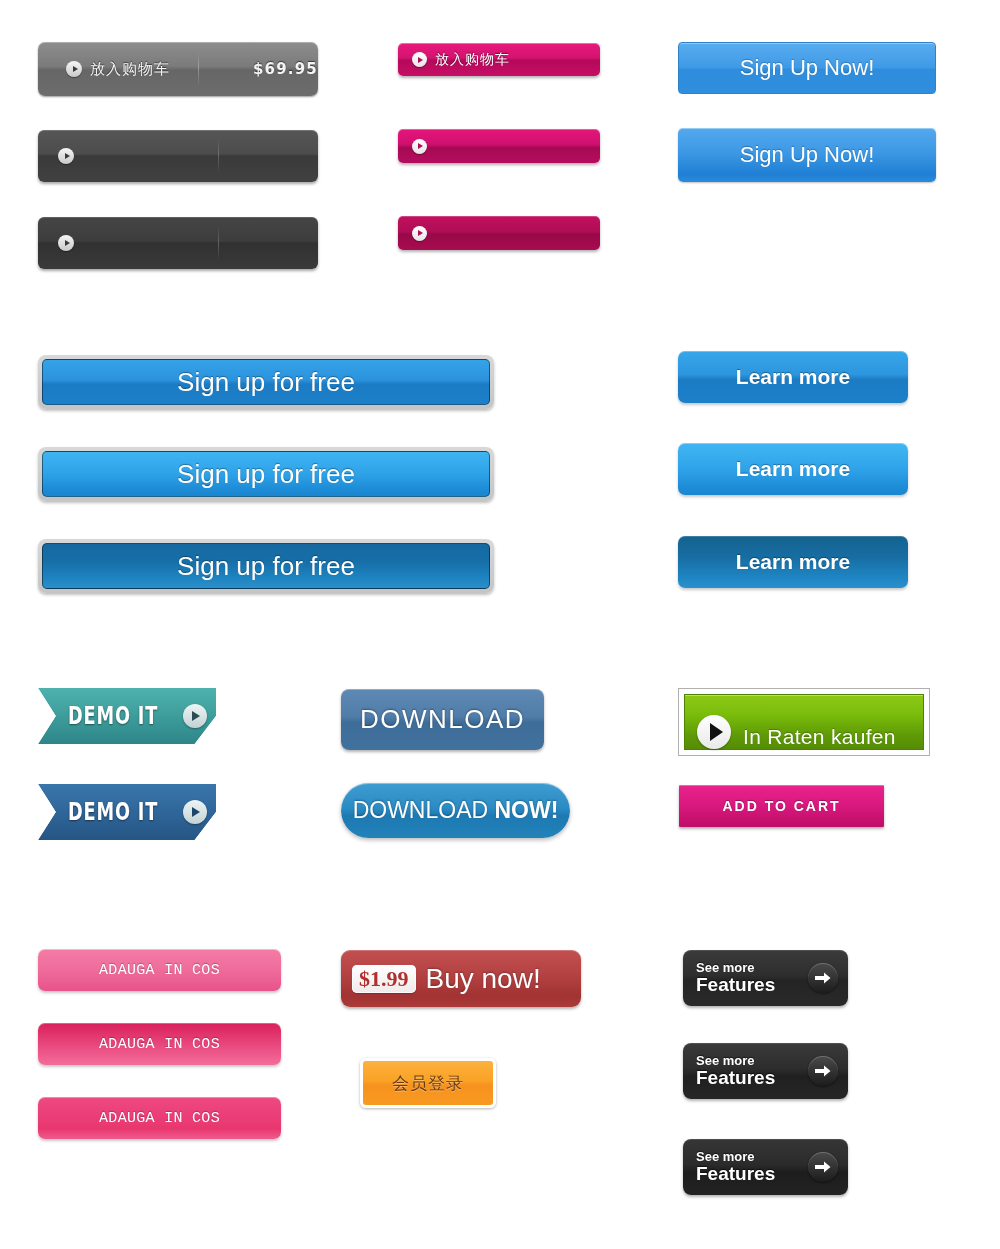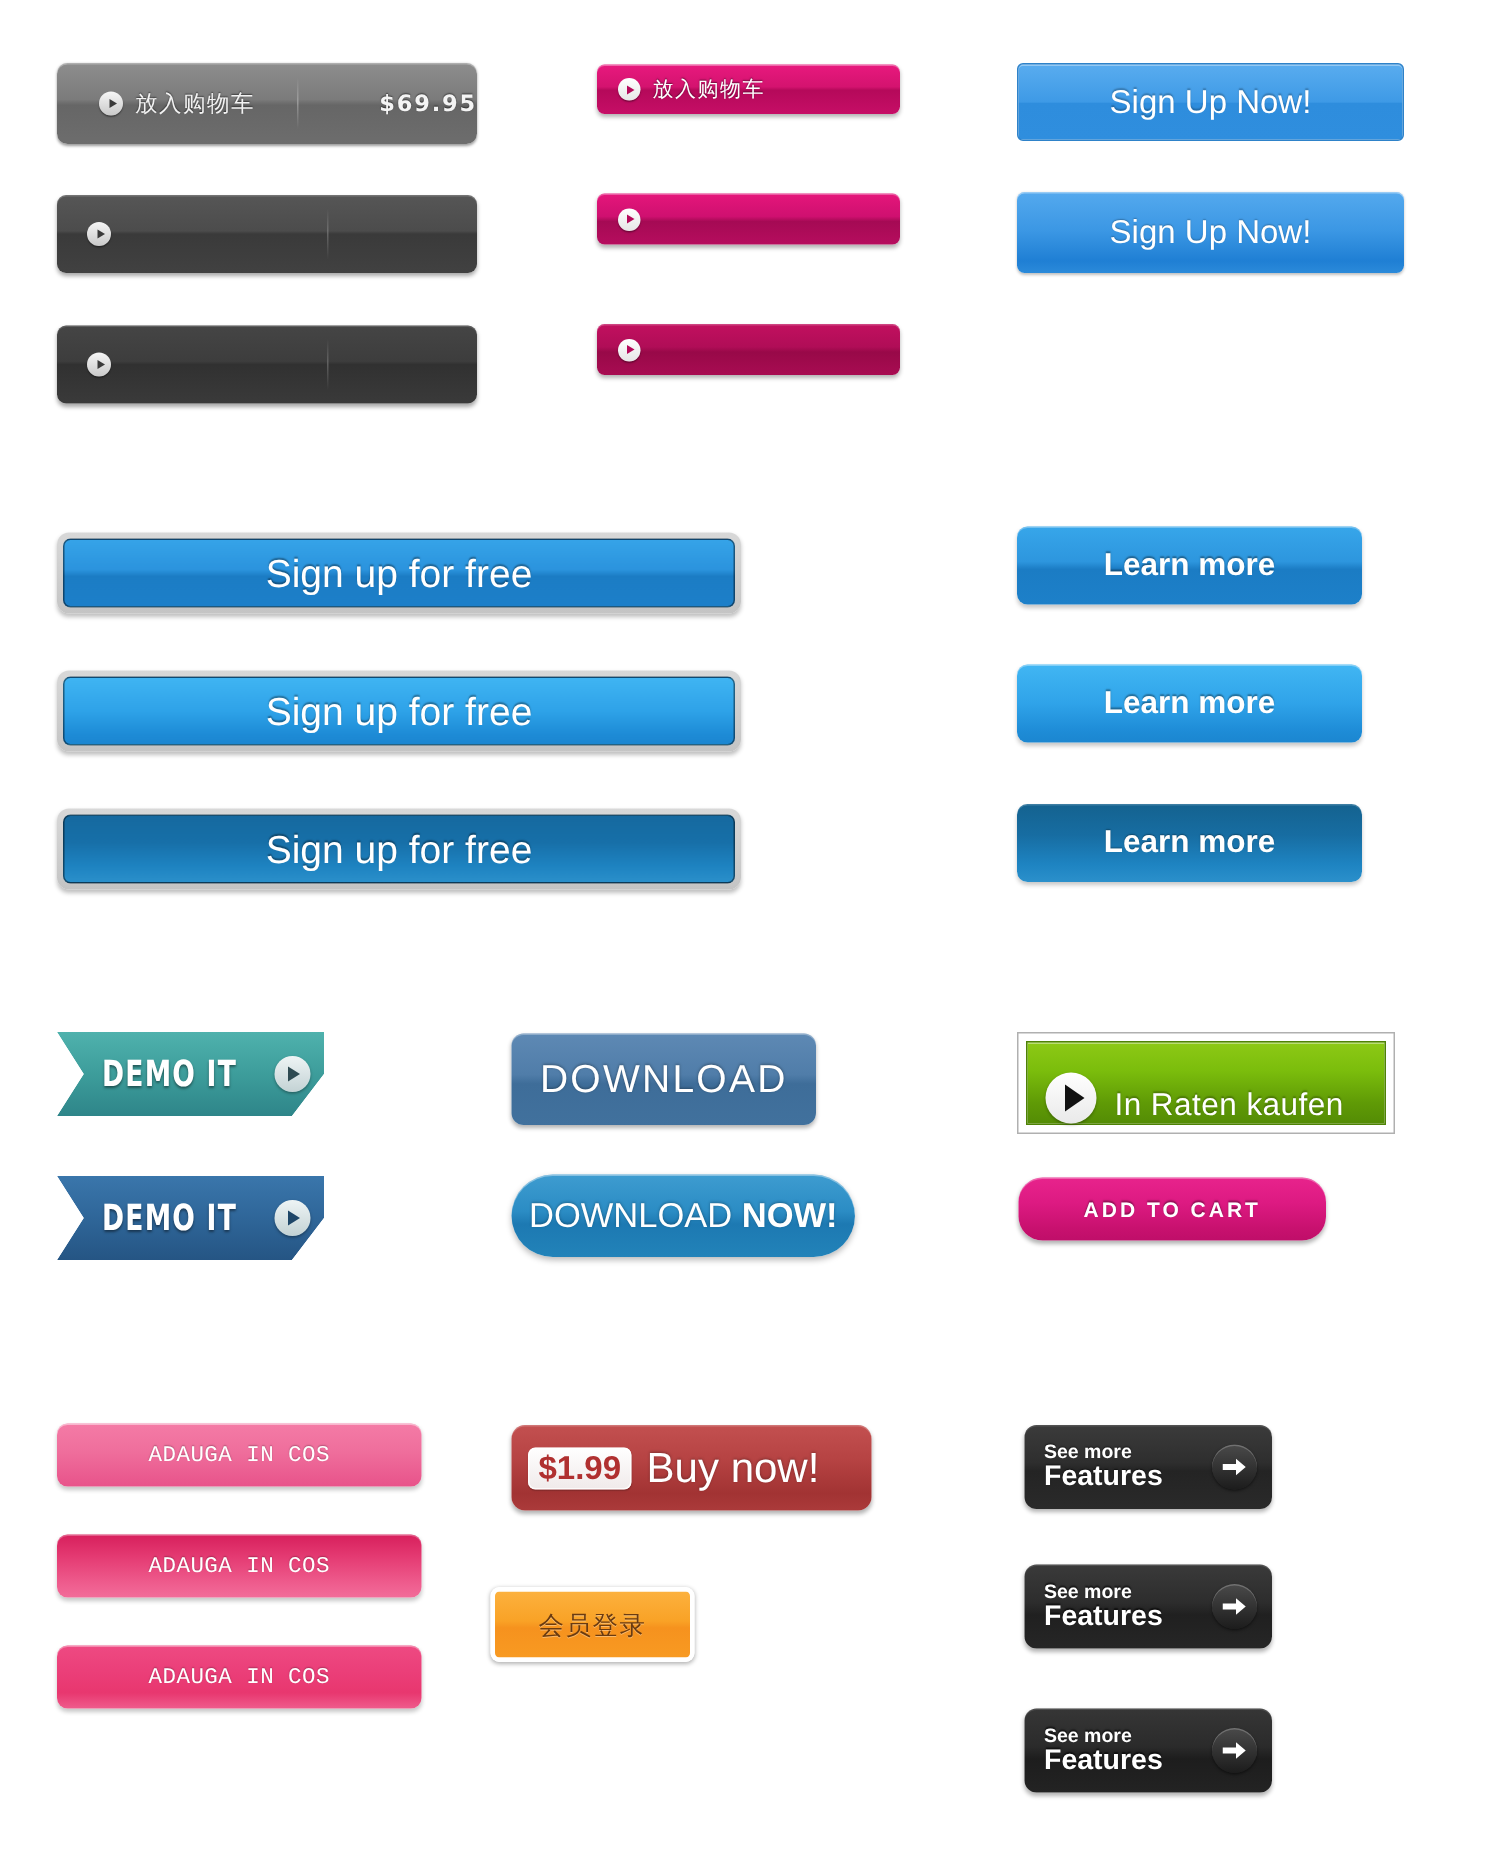--- a/index.html
+++ b/index.html
@@ -161,21 +161,21 @@
     background:linear-gradient(to bottom,#8dc915 0%,#7bbd0c 35%,#5f9a06 75%,#548c05 100%);
     border:1px solid #4e8204;
     display:flex; align-items:flex-end; gap:12px; padding-left:12px;
     box-shadow:inset 0 1px 0 rgba(255,255,255,.40);
   }
   .raten .pc { width:34px; height:34px; border-radius:50%; background:linear-gradient(to bottom,#ffffff,#e9e9e9); display:flex; align-items:center; justify-content:center; box-shadow:0 1px 2px rgba(0,0,0,.3); flex:0 0 auto; }
   .raten .pc::after { content:""; width:0; height:0; border-left:13px solid #111111; border-top:9px solid transparent; border-bottom:9px solid transparent; margin-left:4px; }
   .raten .t { color:#ffffff; font-size:21px; letter-spacing:.3px; text-shadow:0 -1px 1px rgba(0,0,0,.25); }
   .atc {
     left:679px; top:785px; width:205px; height:42px;
-    border-radius:16px;
+    border-radius:1px;
     background:linear-gradient(to bottom,#e8238c 0%,#dd1a82 40%,#c8116f 80%,#bf0e69 100%);
     box-shadow:0 2px 3px rgba(0,0,0,.30), inset 0 1px 0 rgba(255,255,255,.30);
   }
   .atc .t { color:#ffffff; font-size:14px; font-weight:bold; letter-spacing:2px; text-shadow:0 -1px 1px rgba(0,0,0,.35); }
 
   
   .ad { left:38px; width:243px; height:42px; border-radius:7px; }
   .ad .t { color:#ffffff; font-size:15px; letter-spacing:.3px; text-shadow:0 -1px 1px rgba(0,0,0,.28);font-family:Liberation Mono, monospace; }
   .ad1 { top:949px; background:linear-gradient(to bottom,#f47ba6 0%,#ef6e9c 45%,#e8538a 100%); box-shadow:0 2px 3px rgba(0,0,0,.22), inset 0 1px 0 rgba(255,255,255,.45); }
   .ad2 { top:1023px; background:linear-gradient(to bottom,#d71f5c 0%,#e43a72 35%,#ef5e8f 80%,#f26c99 100%); box-shadow:0 2px 3px rgba(0,0,0,.22), inset 0 1px 0 rgba(255,255,255,.28); }
@@ -187,24 +187,25 @@
     border-radius:9px;
     background:linear-gradient(to bottom,#c35050 0%,#b64343 40%,#a23333 80%,#ab3a3a 100%);
     box-shadow:0 2px 3px rgba(0,0,0,.30), inset 0 1px 0 rgba(255,255,255,.22);
     justify-content:flex-start; padding-left:11px; gap:10px;
   }
   .buy .pricebox {
     background:linear-gradient(to bottom,#ffffff,#f0eaea);
     border-radius:5px; padding:3px 7px;
     color:#b03030; font-size:22px; font-weight:bold; line-height:1;
     box-shadow:inset 0 0 0 1px rgba(255,255,255,.8), 0 1px 1px rgba(0,0,0,.2);
+    font-family:Liberation Serif, serif;
   }
   .buy .t { color:#ffffff; font-size:28px; text-shadow:0 -1px 2px rgba(0,0,0,.30); }
   .login {
-    left:327px; top:1058px; width:136px; height:50px;
+    left:360px; top:1058px; width:136px; height:50px;
     border-radius:6px;
     border:3px solid #ffffff;
     background:linear-gradient(to bottom,#fcb13e 0%,#f9a226 45%,#f6921e 55%,#f89a22 100%);
     box-shadow:0 1px 3px rgba(0,0,0,.30);
     box-sizing:border-box;
   }
   .login .t { color:#6b3b10; font-size:17px; letter-spacing:1px; text-shadow:0 1px 0 rgba(255,255,255,.35); }
 
   
   .feat {

